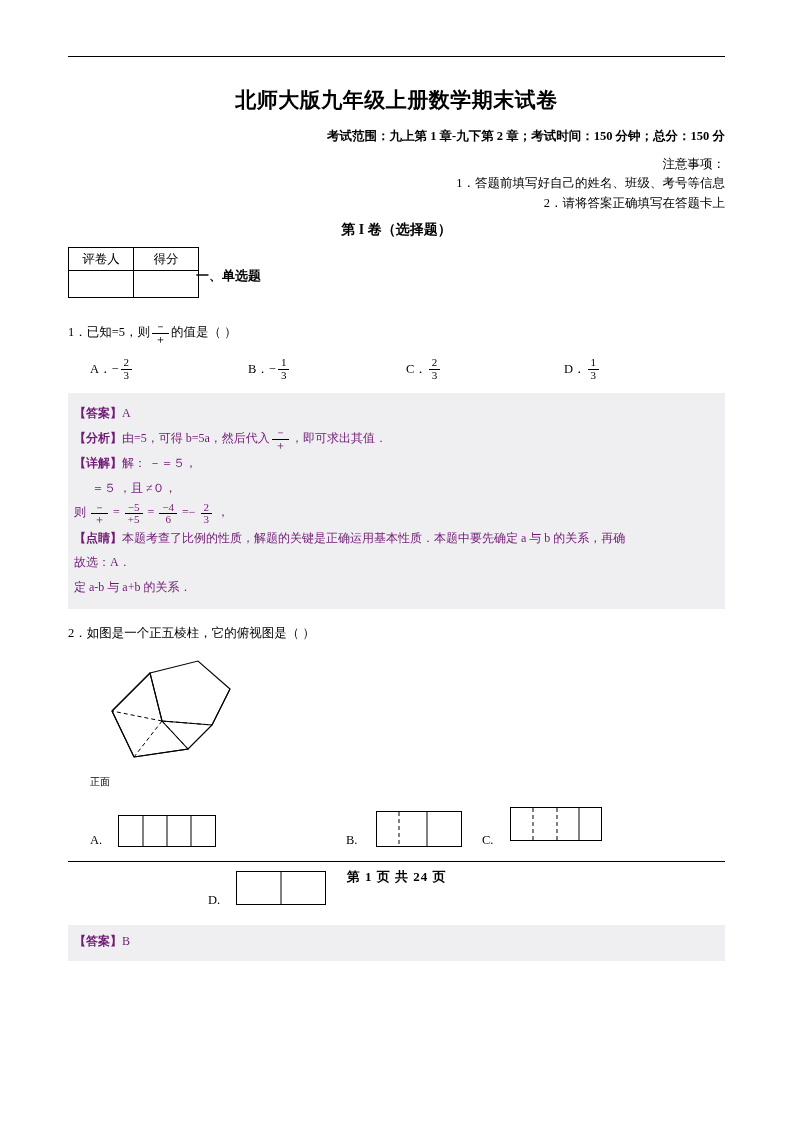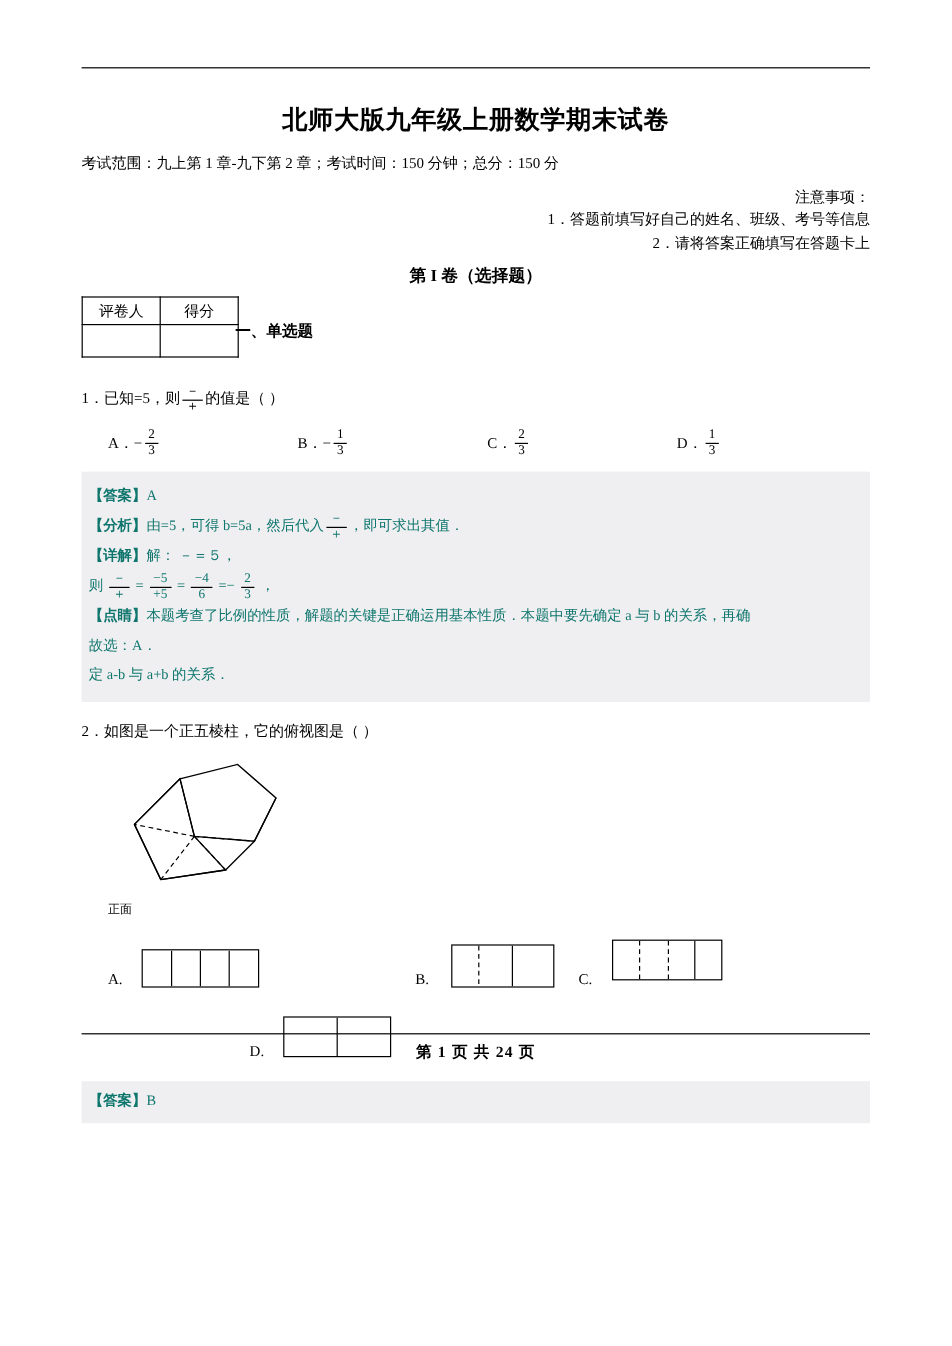--- a/index.html
+++ b/index.html
@@ -32,23 +32,24 @@
   .doc-title {
     margin: 0;
     padding-top: 86px;
     text-align: center;
     font-size: 21px;
     font-weight: bold;
     letter-spacing: 0.5px;
     font-family: "Liberation Serif", serif;
   }
   .exam-meta {
-    text-align: left;
+    text-align: right;
     font-size: 12.5px;
     margin-top: 14px;
+    font-weight: bold;
   }
   .notes {
     font-size: 12.5px;
     margin-top: 10px;
     line-height: 1.55;
     text-align: right;
   }
   .notes div { white-space: pre; }
   .section-head {
     text-align: center;
@@ -104,21 +105,21 @@
     margin-top: 12px;
     display: flex;
     font-size: 12.5px;
     padding-left: 22px;
   }
   .choices .choice { width: 158px; display: flex; align-items: center; }
   .ans-block {
     background: #efeff1;
     margin-top: 12px;
     padding: 8px 10px 10px 6px;
-    color: #0f766e;
+    color: #701a75;
     font-size: 12px;
     line-height: 2.05;
   }
   .ans-block .ln { white-space: nowrap; }
   .ans-block.small { line-height: 1.8; padding: 6px 10px 6px 6px; }
   .tag { font-weight: bold; }
   .q2-wrap { margin-top: 14px; }
   .solid-fig { position: relative; height: 120px; margin-left: 22px; margin-top: 10px;}
   .front-label { font-size: 10px; margin-left: 22px; margin-top: 2px;}
   .opts-row {
@@ -219,20 +220,23 @@
   <div class="ans-block">
     <div class="ln">
       <span class="tag">【答案】</span><span>A</span>
     </div>
     <div class="ln">
       <span class="tag">【分析】</span><span>由</span><span>=5，可得 b=5a，然后代入</span><span class="frac"><span class="num">－</span><span class="den">＋</span></span><span>，即可求出其值．</span>
     </div>
     <div class="ln">
       <span class="tag">【详解】</span><span>解：  －＝５，</span>
     </div>
+    <div class="ln" style="padding-left:18px">
+      <span>＝５  ，且   ≠０，</span>
+    </div>
     <div class="ln">
       <span>则</span>
       <span class="frac"><span class="num">－</span><span class="den">＋</span></span>
       <span>=</span>
       <span class="frac"><span class="num">−5</span><span class="den">+5</span></span>
       <span>=</span>
       <span class="frac"><span class="num">−4</span><span class="den">6</span></span>
       <span>=−</span>
       <span class="frac"><span class="num">2</span><span class="den">3</span></span>
       <span>，</span>

